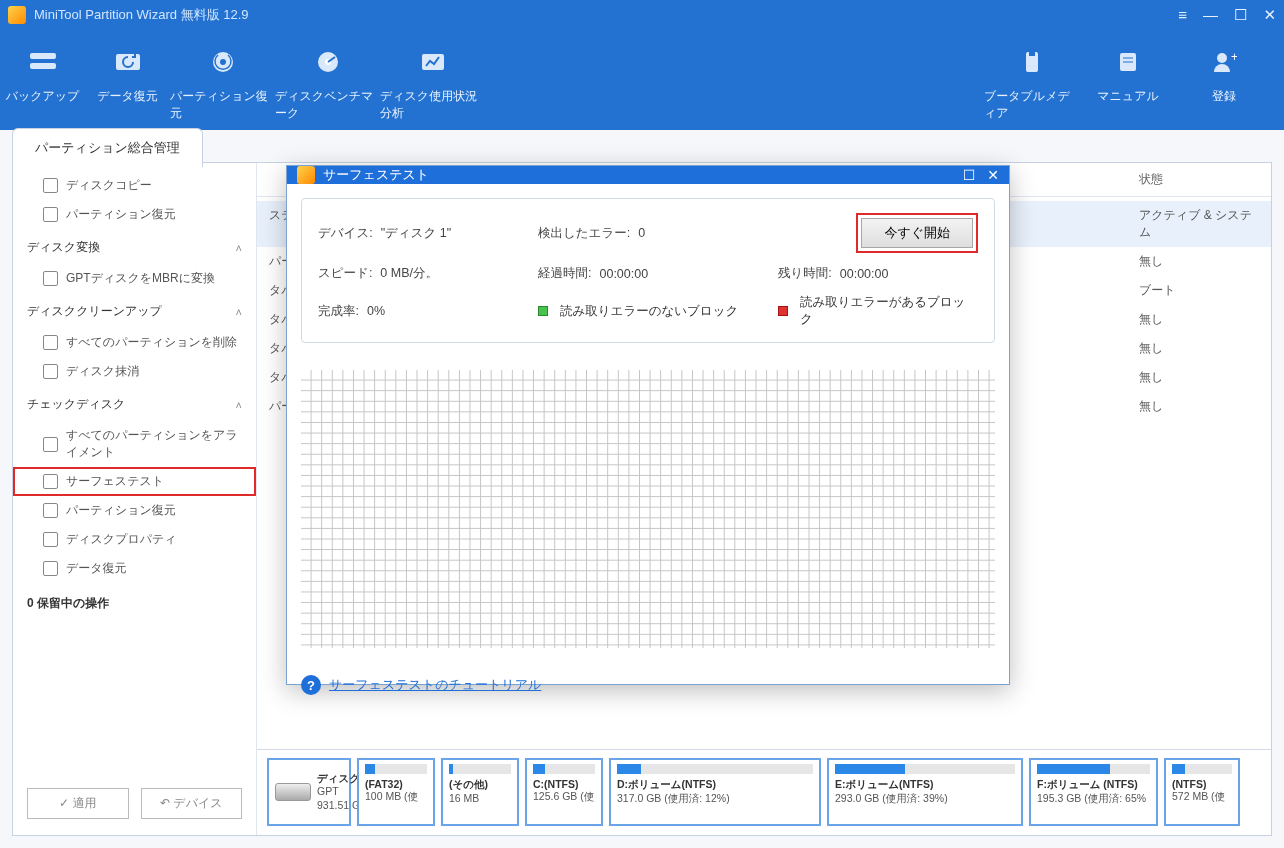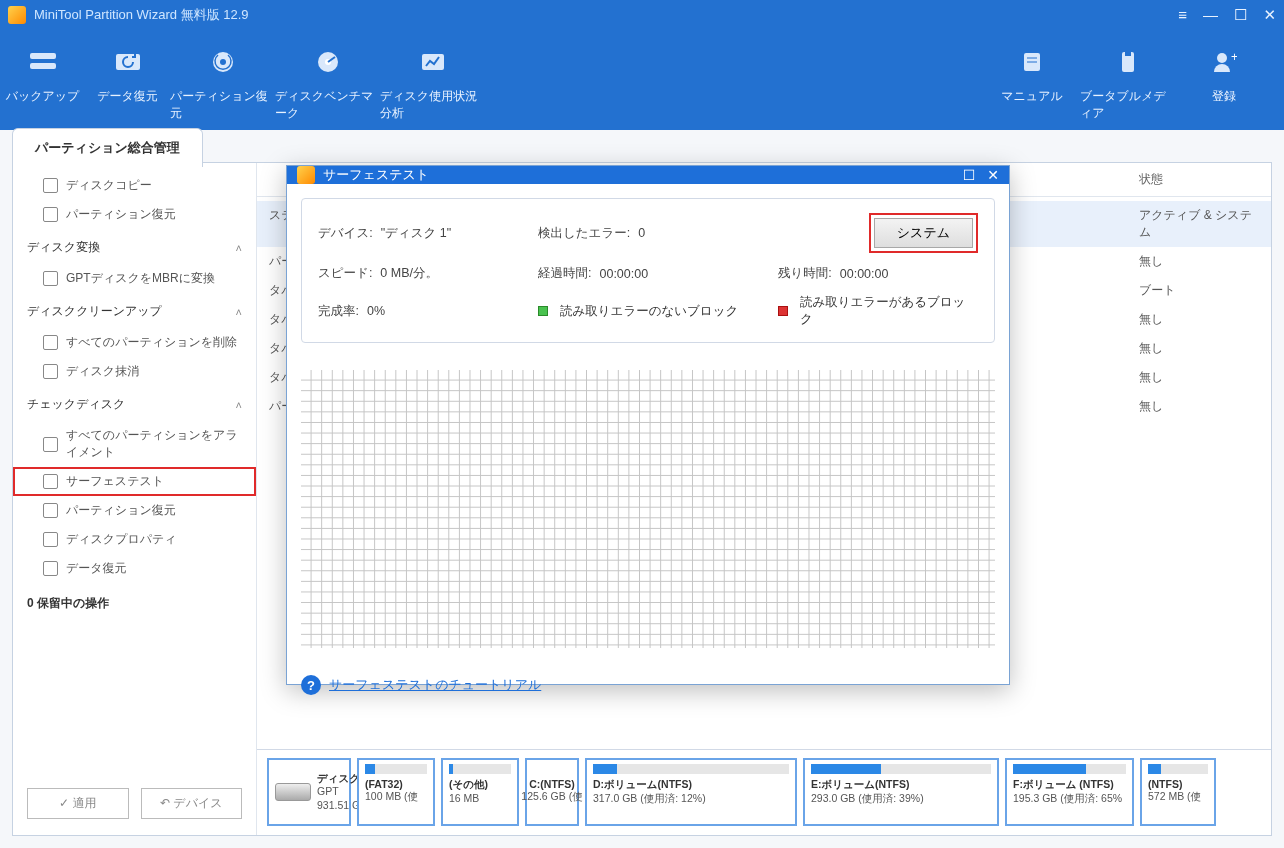--- a/index.html
+++ b/index.html
@@ -10,21 +10,21 @@
 .titlebar .ctrls{margin-left:auto;display:flex;gap:16px;font-size:15px}
 .titlebar .ctrls span{cursor:pointer;color:#e8f2ff}
 .toolbar{height:100px;display:flex;align-items:flex-start;padding:8px 0 0 0}
 .toolbar .tbtn{display:flex;flex-direction:column;align-items:center;color:#e8f2ff;font-size:12px;width:85px;cursor:pointer;padding-top:8px}
 .toolbar .tbtn.wide{width:105px}
 .toolbar .tbtn .ico{width:32px;height:32px;margin-bottom:10px;display:flex;align-items:center;justify-content:center;font-size:26px}
 .toolbar .spacer{flex:1}
 .toolbar .rbtns{display:flex;margin-right:12px}
 .toolbar .rbtns .tbtn{width:96px}
 .tabs{position:absolute;top:128px;left:12px;z-index:5}
-.tabs .tab{background:#fff;border:1px solid #c6d2e2;border-bottom:none;border-radius:6px 6px 0 0;padding:10px 22px;font-size:13px;color:#333;font-weight:bold}
+.tabs .tab{background:#fff;border:1px solid #c6d2e2;border-bottom:none;border-radius:6px 6px 0 0;padding:10px 22px;font-size:13px;color:#333;font-weight:normal}
 .workspace{position:absolute;top:162px;left:12px;right:12px;bottom:12px;background:#fff;border:1px solid #c6d2e2;display:flex}
 .sidebar{width:244px;border-right:1px solid #e0e6ee;padding:8px 0 8px 0;font-size:12px;color:#333;overflow:auto;display:flex;flex-direction:column}
 .sidebar .grp-title{display:flex;align-items:center;justify-content:space-between;padding:10px 14px 8px;font-weight:normal;color:#333;cursor:pointer}
 .sidebar .grp-title .chev{color:#888;font-size:11px}
 .sidebar .item{display:flex;align-items:center;gap:8px;padding:6px 14px 6px 30px;cursor:pointer;color:#555}
 .sidebar .item .mini-ico{width:15px;height:15px;border:1px solid #888;border-radius:2px;display:inline-block;flex-shrink:0}
 .sidebar .item.hl{outline:2px solid #e02a2a;outline-offset:-2px}
 .sidebar .pending{padding:12px 14px;font-weight:bold}
 .sidebar .bottombtns{margin-top:auto;display:flex;gap:12px;padding:0 14px 8px}
 .sidebar .bottombtns button{flex:1;padding:6px 4px;font-size:12px;background:#fff;border:1px solid #bbb;color:#888;cursor:pointer}
@@ -136,35 +136,35 @@
             <path d="M8 17 l4 -5 l4 3 l5 -7" stroke="#2371d0" stroke-width="2" fill="none"></path>
           </svg>
         </div>
       <span>ディスク使用状況分析</span>
     </div>
     <div class="spacer"></div>
     <div class="rbtns">
       <div class="tbtn">
         <div class="ico">
             <svg width="26" height="26" viewBox="0 0 26 26">
+              <rect x="7" y="3" width="12" height="20" rx="2" fill="#d9e8fb"></rect>
+              <rect x="10" y="3" width="6" height="4" fill="#2371d0"></rect>
+            </svg>
+          </div>
+        <span>ブータブルメディア</span>
+      </div>
+      <div class="tbtn">
+        <div class="ico">
+            <svg width="26" height="26" viewBox="0 0 26 26">
               <rect x="5" y="4" width="16" height="18" rx="2" fill="#d9e8fb"></rect>
               <line x1="8" y1="9" x2="18" y2="9" stroke="#2371d0"></line>
               <line x1="8" y1="13" x2="18" y2="13" stroke="#2371d0"></line>
             </svg>
           </div>
         <span>マニュアル</span>
-      </div>
-      <div class="tbtn">
-        <div class="ico">
-            <svg width="26" height="26" viewBox="0 0 26 26">
-              <rect x="7" y="3" width="12" height="20" rx="2" fill="#d9e8fb"></rect>
-              <rect x="10" y="3" width="6" height="4" fill="#2371d0"></rect>
-            </svg>
-          </div>
-        <span>ブータブルメディア</span>
       </div>
       <div class="tbtn">
         <div class="ico">
             <svg width="26" height="26" viewBox="0 0 26 26">
               <circle cx="11" cy="9" r="5" fill="#d9e8fb"></circle>
               <path d="M3 23 a8 8 0 0 1 16 0" fill="#d9e8fb"></path>
               <text x="20" y="12" font-size="12" fill="#fff">+</text>
             </svg>
           </div>
         <span>登録</span>
@@ -295,21 +295,21 @@
               <span class="l1">(FAT32)</span>
               <span class="l2">100 MB (使</span>
             </div>
             <div class="diskbox" style="width: 78px;">
               <div class="bar">
                 <div class="fill" style="width:6%"></div>
               </div>
               <span class="l1">(その他)</span>
               <span class="l2">16 MB</span>
             </div>
-            <div class="diskbox" style="width: 54px; align-items: center;">
+            <div class="diskbox" style="width: 78px;">
               <div class="bar">
                 <div class="fill" style="width:20%"></div>
               </div>
               <span class="l1">C:(NTFS)</span>
               <span class="l2">125.6 GB (使</span>
             </div>
             <div class="diskbox" style="width: 212px;">
               <div class="bar">
                 <div class="fill" style="width:12%"></div>
               </div>
@@ -356,21 +356,21 @@
         <div class="info-row">
           <div class="cell c1x">
               <span class="lbl">デバイス:</span>
               <span class="val">"ディスク 1"</span>
             </div>
           <div class="cell c2x">
               <span class="lbl">検出したエラー:</span>
               <span class="val">0</span>
             </div>
           <div class="cell c3x" style="justify-content:flex-end">
-              <span class="startbtn"><button>システム</button></span>
+              <span class="startbtn"><button>今すぐ開始</button></span>
             </div>
         </div>
         <div class="info-row">
           <div class="cell c1x">
               <span class="lbl">スピード:</span>
               <span class="val">0 MB/分。</span>
             </div>
           <div class="cell c2x">
               <span class="lbl">経過時間:</span>
               <span class="val">00:00:00</span>

